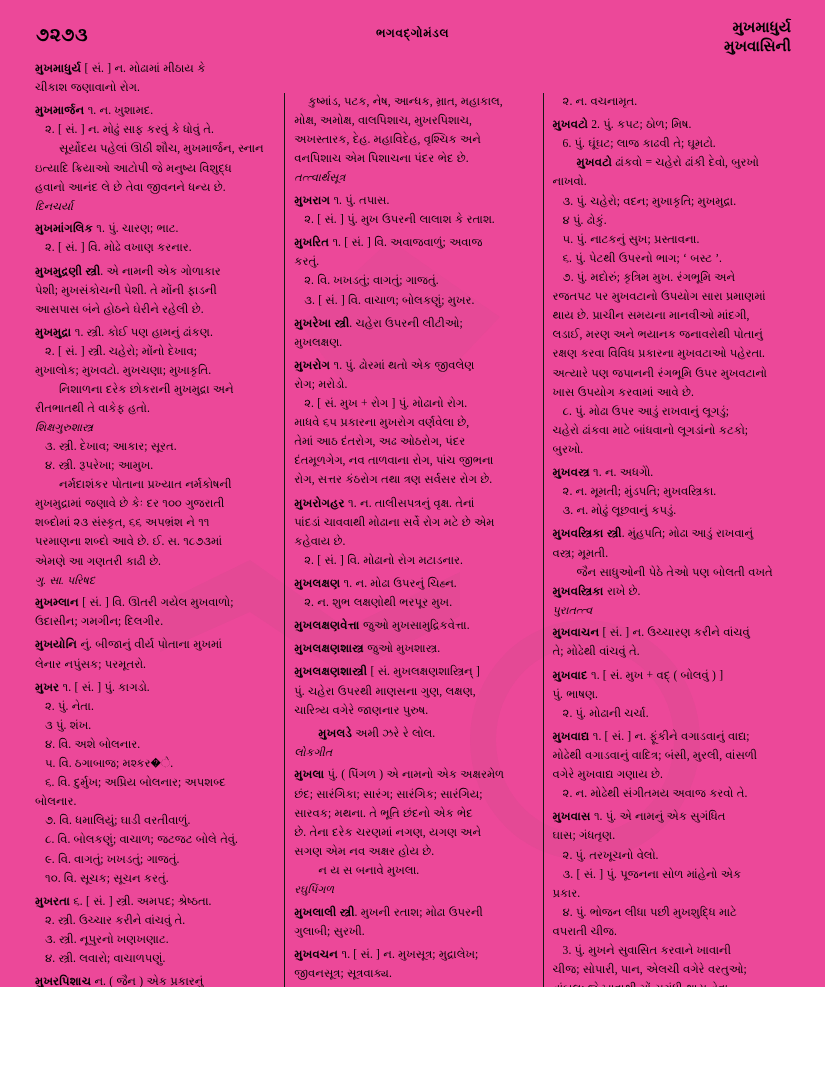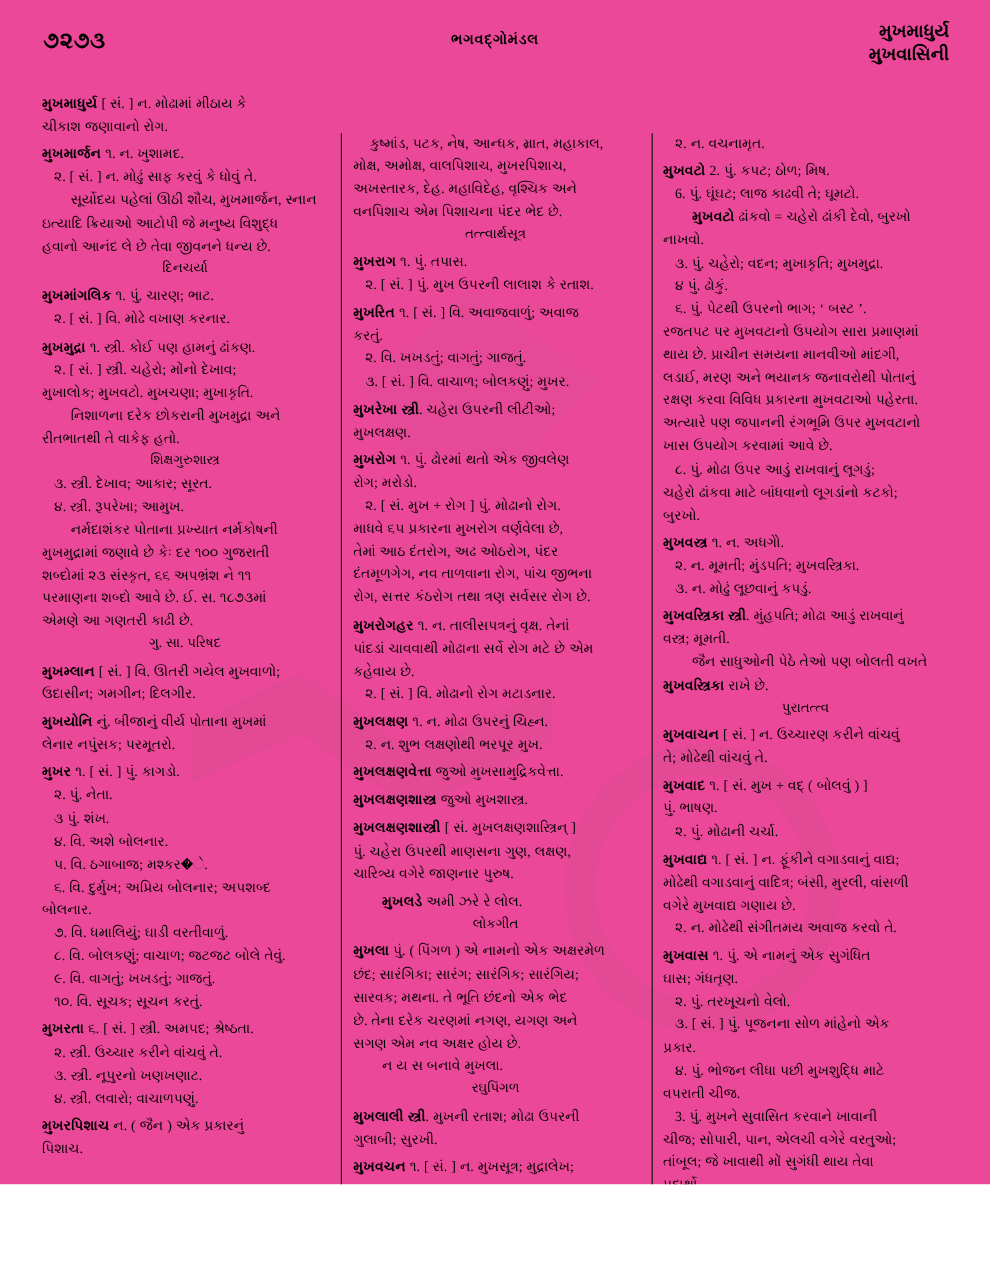--- a/index.html
+++ b/index.html
@@ -67,21 +67,21 @@
     font-size: 15px;
     font-weight: bold;
     line-height: 1.25;
   }
   .hdr-guides div { white-space: nowrap; }
 
   
   .columns {
     position: absolute;
     left: 26px;
-    top: 78px;
+    top: 60px;
     width: 775px;
     height: 992px;
     display: flex;
     gap: 0;
   }
   .col {
     position: relative;
     box-sizing: border-box;
     width: 258.3px;
     padding: 0 11px 0 9px;
@@ -129,23 +129,24 @@
     padding-left: 0;
     text-indent: 14px;
   }
   .cont {
     padding-left: 0;
     text-indent: 0;
   }
   
   .cite {
     display: block;
-    text-align: center;
+    text-align: left;
     margin: 0 0 2px 0;
     font-size: 11.2px;
+    font-style: italic;
   }
   .inline-bold { font-weight: bold; }
 </style>
 </head>
 <body>
 
 <div id="page">
 
   <div class="watermark wm1"></div>
   <div class="watermark wm2"></div>
@@ -171,20 +172,25 @@
             <p class="headline"><span class="term">મુખમાર્જન</span><span> ૧. ન. ખુશામદ.</span></p>
             <p class="sense"><span>૨. [ સં. ] ન. મોઢું સાફ કરવું કે ધોવું તે.</span></p>
             <p class="quote"><span>સૂર્યોદય પહેલાં ઊઠી શૌચ, મુખમાર્જન, સ્નાન</span></p>
             <p class="cont"><span>ઇત્યાદિ ક્રિયાઓ આટોપી જે મનુષ્ય વિશુદ્ધ</span></p>
             <p class="cont"><span>હવાનો આનંદ લે છે તેવા જીવનને ધન્ય છે.</span></p>
             <p class="cite"><span>દિનચર્યા</span></p>
           </div>
           <div class="entry">
             <p class="headline"><span class="term">મુખમાંગલિક</span><span> ૧. પું. ચારણ; ભાટ.</span></p>
             <p class="sense"><span>૨. [ સં. ] વિ. મોઢે વખાણ કરનાર.</span></p>
+          </div>
+          <div class="entry">
+            <p class="headline"><span class="term">મુખમુદ્રણી</span><span class="inline-bold"> સ્ત્રી</span><span>. એ નામની એક ગોળાકાર</span></p>
+            <p class="cont"><span>પેશી; મુખસંકોચની પેશી. તે મોંની ફાડની</span></p>
+            <p class="cont"><span>આસપાસ બંને હોઠને ઘેરીને રહેલી છે.</span></p>
           </div>
           <div class="entry">
             <p class="headline"><span class="term">મુખમુદ્રા</span><span> ૧. સ્ત્રી. કોઈ પણ હામનું ઢાંકણ.</span></p>
             <p class="sense"><span>૨. [ સં. ] સ્ત્રી. ચહેરો; મોંનો દેખાવ;</span></p>
             <p class="cont"><span>મુખાલોક; મુખવટો. મુખચણા; મુખાકૃતિ.</span></p>
             <p class="quote"><span>નિશાળના દરેક છોકરાની મુખમુદ્રા અને</span></p>
             <p class="cont"><span>રીતભાતથી તે વાકેફ હતો.</span></p>
             <p class="cite"><span>શિક્ષગુરુશાસ્ત્ર</span></p>
             <p class="sense"><span>૩. સ્ત્રી. દેખાવ; આકાર; સૂરત.</span></p>
             <p class="sense"><span>૪. સ્ત્રી. રૂપરેખા; આમુખ.</span></p>
@@ -309,21 +315,23 @@
           <div class="entry">
             <p class="sense"><span>૨. ન. વચનામૃત.</span></p>
           </div>
           <div class="entry">
             <p class="headline"><span class="term">મુખવટો</span><span> 2. પું. કપટ; ઠોળ; મિષ.</span></p>
             <p class="sense"><span>6. પું. ઘૂંઘટ; લાજ કાઢવી તે; ઘૂમટો.</span></p>
             <p class="quote"><span class="term">મુખવટો</span><span> ઢાંકવો = ચહેરો ઢાંકી દેવો, બુરખો</span></p>
             <p class="cont"><span>નાખવો.</span></p>
             <p class="sense"><span>૩. પું. ચહેરો; વદન; મુખાકૃતિ; મુખમુદ્રા.</span></p>
             <p class="sense"><span>૪ પું. ઢોકું.</span></p>
+            <p class="sense"><span>૫. પું. નાટકનું સુખ; પ્રસ્તાવના.</span></p>
             <p class="sense"><span>૬. પું. પેટથી ઉપરનો ભાગ; ‘ બસ્ટ ’.</span></p>
+            <p class="sense"><span>૭. પું. મદોરું; કૃત્રિમ મુખ. રંગભૂમિ અને</span></p>
             <p class="cont"><span>રજતપટ પર મુખવટાનો ઉપયોગ સારા પ્રમાણમાં</span></p>
             <p class="cont"><span>થાય છે. પ્રાચીન સમયના માનવીઓ માંદગી,</span></p>
             <p class="cont"><span>લડાઈ, મરણ અને ભયાનક જનાવરોથી પોતાનું</span></p>
             <p class="cont"><span>રક્ષણ કરવા વિવિધ પ્રકારના મુખવટાઓ પહેરતા.</span></p>
             <p class="cont"><span>અત્યારે પણ જપાનની રંગભૂમિ ઉપર મુખવટાનો</span></p>
             <p class="cont"><span>ખાસ ઉપયોગ કરવામાં આવે છે.</span></p>
             <p class="sense"><span>૮. પું. મોઢા ઉપર આડું રાખવાનું લૂગડું;</span></p>
             <p class="cont"><span>ચહેરો ઢાંકવા માટે બાંધવાનો લૂગડાંનો કટકો;</span></p>
             <p class="cont"><span>બુરખો.</span></p>
           </div>

